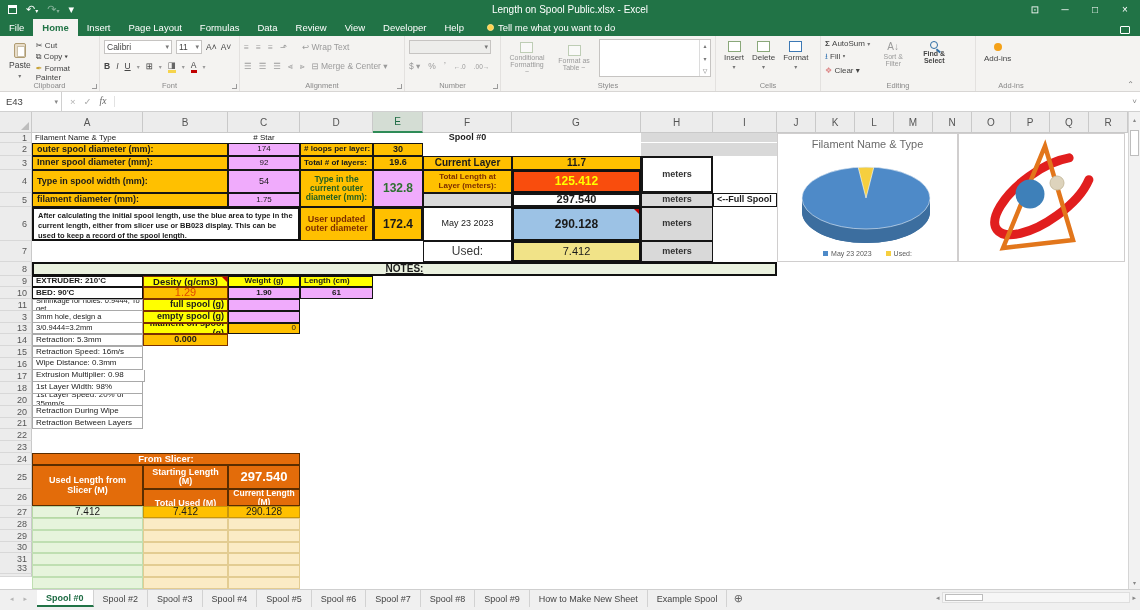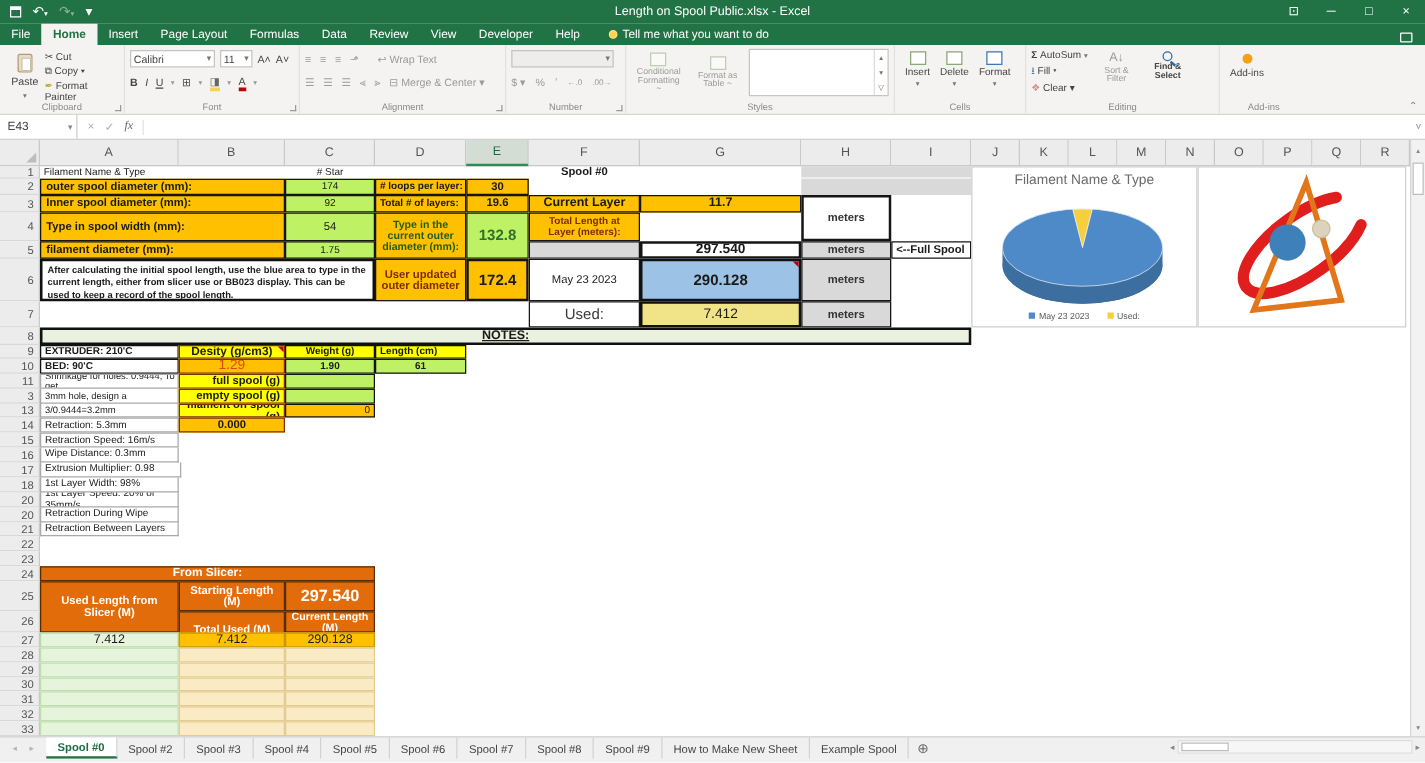--- a/index.html
+++ b/index.html
@@ -57,21 +57,21 @@
  color:#555;font-size:10px;display:flex;align-items:center;justify-content:center}
 .colhead.sel{background:#d4ddd4;color:#1d6b43;border-bottom:2px solid #2e8b57}
 .rowhead{position:absolute;left:0;width:32px;background:#ececec;border-right:1px solid #c9c9c9;border-bottom:1px solid #d8d8d8;
  color:#555;font-size:9px;display:flex;align-items:center;justify-content:flex-end;padding-right:4px}
 
 .c{position:absolute;display:flex;align-items:center;overflow:hidden;line-height:1.05;font-size:8px;color:#1a1a1a;padding-left:3px;white-space:pre-line}
 .tc{justify-content:center;text-align:center;padding-left:0}
 .tr{justify-content:flex-end;text-align:right;padding-right:3px;padding-left:0}
 .b{font-weight:bold}
 .org{background:#ffc000;border:1px solid #151515}
-.grn{background:#bef264;border:1px solid #151515}
+.grn{background:#f0abfc;border:1px solid #151515}
 .yel{background:#ffff00;border:1px solid #7b3000}
 .gry{background:#d9d9d9;border:1px solid #151515}
 .wht{background:#fff;border:1px solid #151515}
 .slc{background:#e36c0a;border:1px solid #5a2d00;color:#fff;font-weight:bold}
 .corner:after{content:"";position:absolute;right:0;top:0;border-left:5px solid transparent;border-top:5px solid #c00000}
 .ltbrd{border:1px solid #a9a9a9}
 
 .chartobj{position:absolute;background:#fff;border:1px solid #d0cece}
 #pie-title{position:absolute;top:4px;left:0;right:0;text-align:center;color:#6a6a6a;font-size:11px}
 .legend{position:absolute;bottom:4px;left:0;right:0;display:flex;justify-content:center;gap:14px;font-size:7px;color:#595959;align-items:center}
@@ -347,21 +347,21 @@
       <div class="rowhead" style="top: 329px; height: 12px;">23</div>
       <div class="rowhead" style="top: 341px; height: 12px;">24</div>
       <div class="rowhead" style="top: 353px; height: 24px;">25</div>
       <div class="rowhead" style="top: 377px; height: 17px;">26</div>
       <div class="rowhead" style="top: 394px; height: 12px;">27</div>
       <div class="rowhead" style="top: 406px; height: 12px;">28</div>
       <div class="rowhead" style="top: 418px; height: 12px;">29</div>
       <div class="rowhead" style="top: 430px; height: 11px;">30</div>
       <div class="rowhead" style="top: 441px; height: 12px;">31</div>
       <div class="rowhead" style="top: 453px; height: 12px;">32</div>
-      <div class="rowhead" style="top: 465px; height: 12px;">33</div>
+      <div class="rowhead" style="top: 450px; height: 12px;">33</div>
     </div>
   <div id="cells" style="position:absolute;left:0;top:0;width:1128px;height:477px">
 
     <div class="c" style="left:32px;top:21px;width:196px;height:10px">Filament Name &amp; Type</div>
     <div class="c tc" style="left:228px;top:21px;width:72px;height:10px"># Star</div>
     <div class="c tc b" style="left:423px;top:21px;width:89px;height:10px;font-size:9px">Spool #0</div>
     <div class="c" style="left:641px;top:21px;width:136px;height:10px;background:#d9d9d9;border-bottom:1px solid #fff"></div>
 
     <div class="c b org" style="left:32px;top:31px;width:196px;height:13px;font-size:9px;padding-left:4px">outer spool diameter (mm):</div>
     <div class="c tc grn" style="left:228px;top:31px;width:72px;height:13px">174</div>
@@ -375,20 +375,21 @@
     <div class="c tc b org" style="left:373px;top:44px;width:50px;height:14px;font-size:9px">19.6</div>
     <div class="c tc b org" style="left:423px;top:44px;width:89px;height:14px;font-size:10px">Current Layer</div>
     <div class="c tc b org" style="left:512px;top:44px;width:129px;height:14px;font-size:10px">11.7</div>
     <div class="c tc b wht" style="left:641px;top:44px;width:72px;height:37px;font-size:9px;border-width:2px;color:#333">meters</div>
 
     <div class="c b org" style="left:32px;top:58px;width:196px;height:23px;font-size:9px;padding-left:4px">Type in spool width (mm):</div>
     <div class="c tc grn" style="left:228px;top:58px;width:72px;height:23px;font-size:9px">54</div>
     <div class="c tc b org" style="left:300px;top:58px;width:73px;height:37px;color:#215f21;font-size:8.5px;padding:0 2px">Type in the current outer diameter (mm):</div>
     <div class="c tc b grn" style="left:373px;top:58px;width:50px;height:37px;color:#2e7031;font-size:12px">132.8</div>
     <div class="c tc b org" style="left:423px;top:58px;width:89px;height:23px;color:#7c2d00;font-size:8px;padding:0 4px">Total Length at Layer (meters):</div>
+    <div class="c tc b" style="left:512px;top:58px;width:129px;height:23px;background:#f94d0d;color:#ffff00;font-size:12px;border:2px solid #111">125.412</div>
 
     <div class="c b org" style="left:32px;top:81px;width:196px;height:14px;font-size:9px;padding-left:4px">filament diameter (mm):</div>
     <div class="c tc grn" style="left:228px;top:81px;width:72px;height:14px">1.75</div>
     <div class="c gry" style="left:423px;top:81px;width:89px;height:14px"></div>
     <div class="c tc b wht" style="left:512px;top:81px;width:129px;height:14px;font-size:11px;border-width:2px">297.540</div>
     <div class="c tc b gry" style="left:641px;top:81px;width:72px;height:14px;font-size:9px;color:#333">meters</div>
     <div class="c b wht" style="left:713px;top:81px;width:64px;height:14px;font-size:9px">&lt;--Full Spool</div>
 
     <div class="c b" style="left:32px;top:95px;width:268px;height:34px;border:2px solid #111;font-size:7.5px;line-height:1.3;padding:2px 4px;align-items:flex-start">After calculating the initial spool length, use the blue area to type in the current length, either from slicer use or BB023 display. This can be used to keep a record of the spool length.</div>
     <div class="c tc b org" style="left:300px;top:95px;width:73px;height:34px;color:#7c2d00;font-size:9px;padding:0 3px">User updated outer diameter</div>

